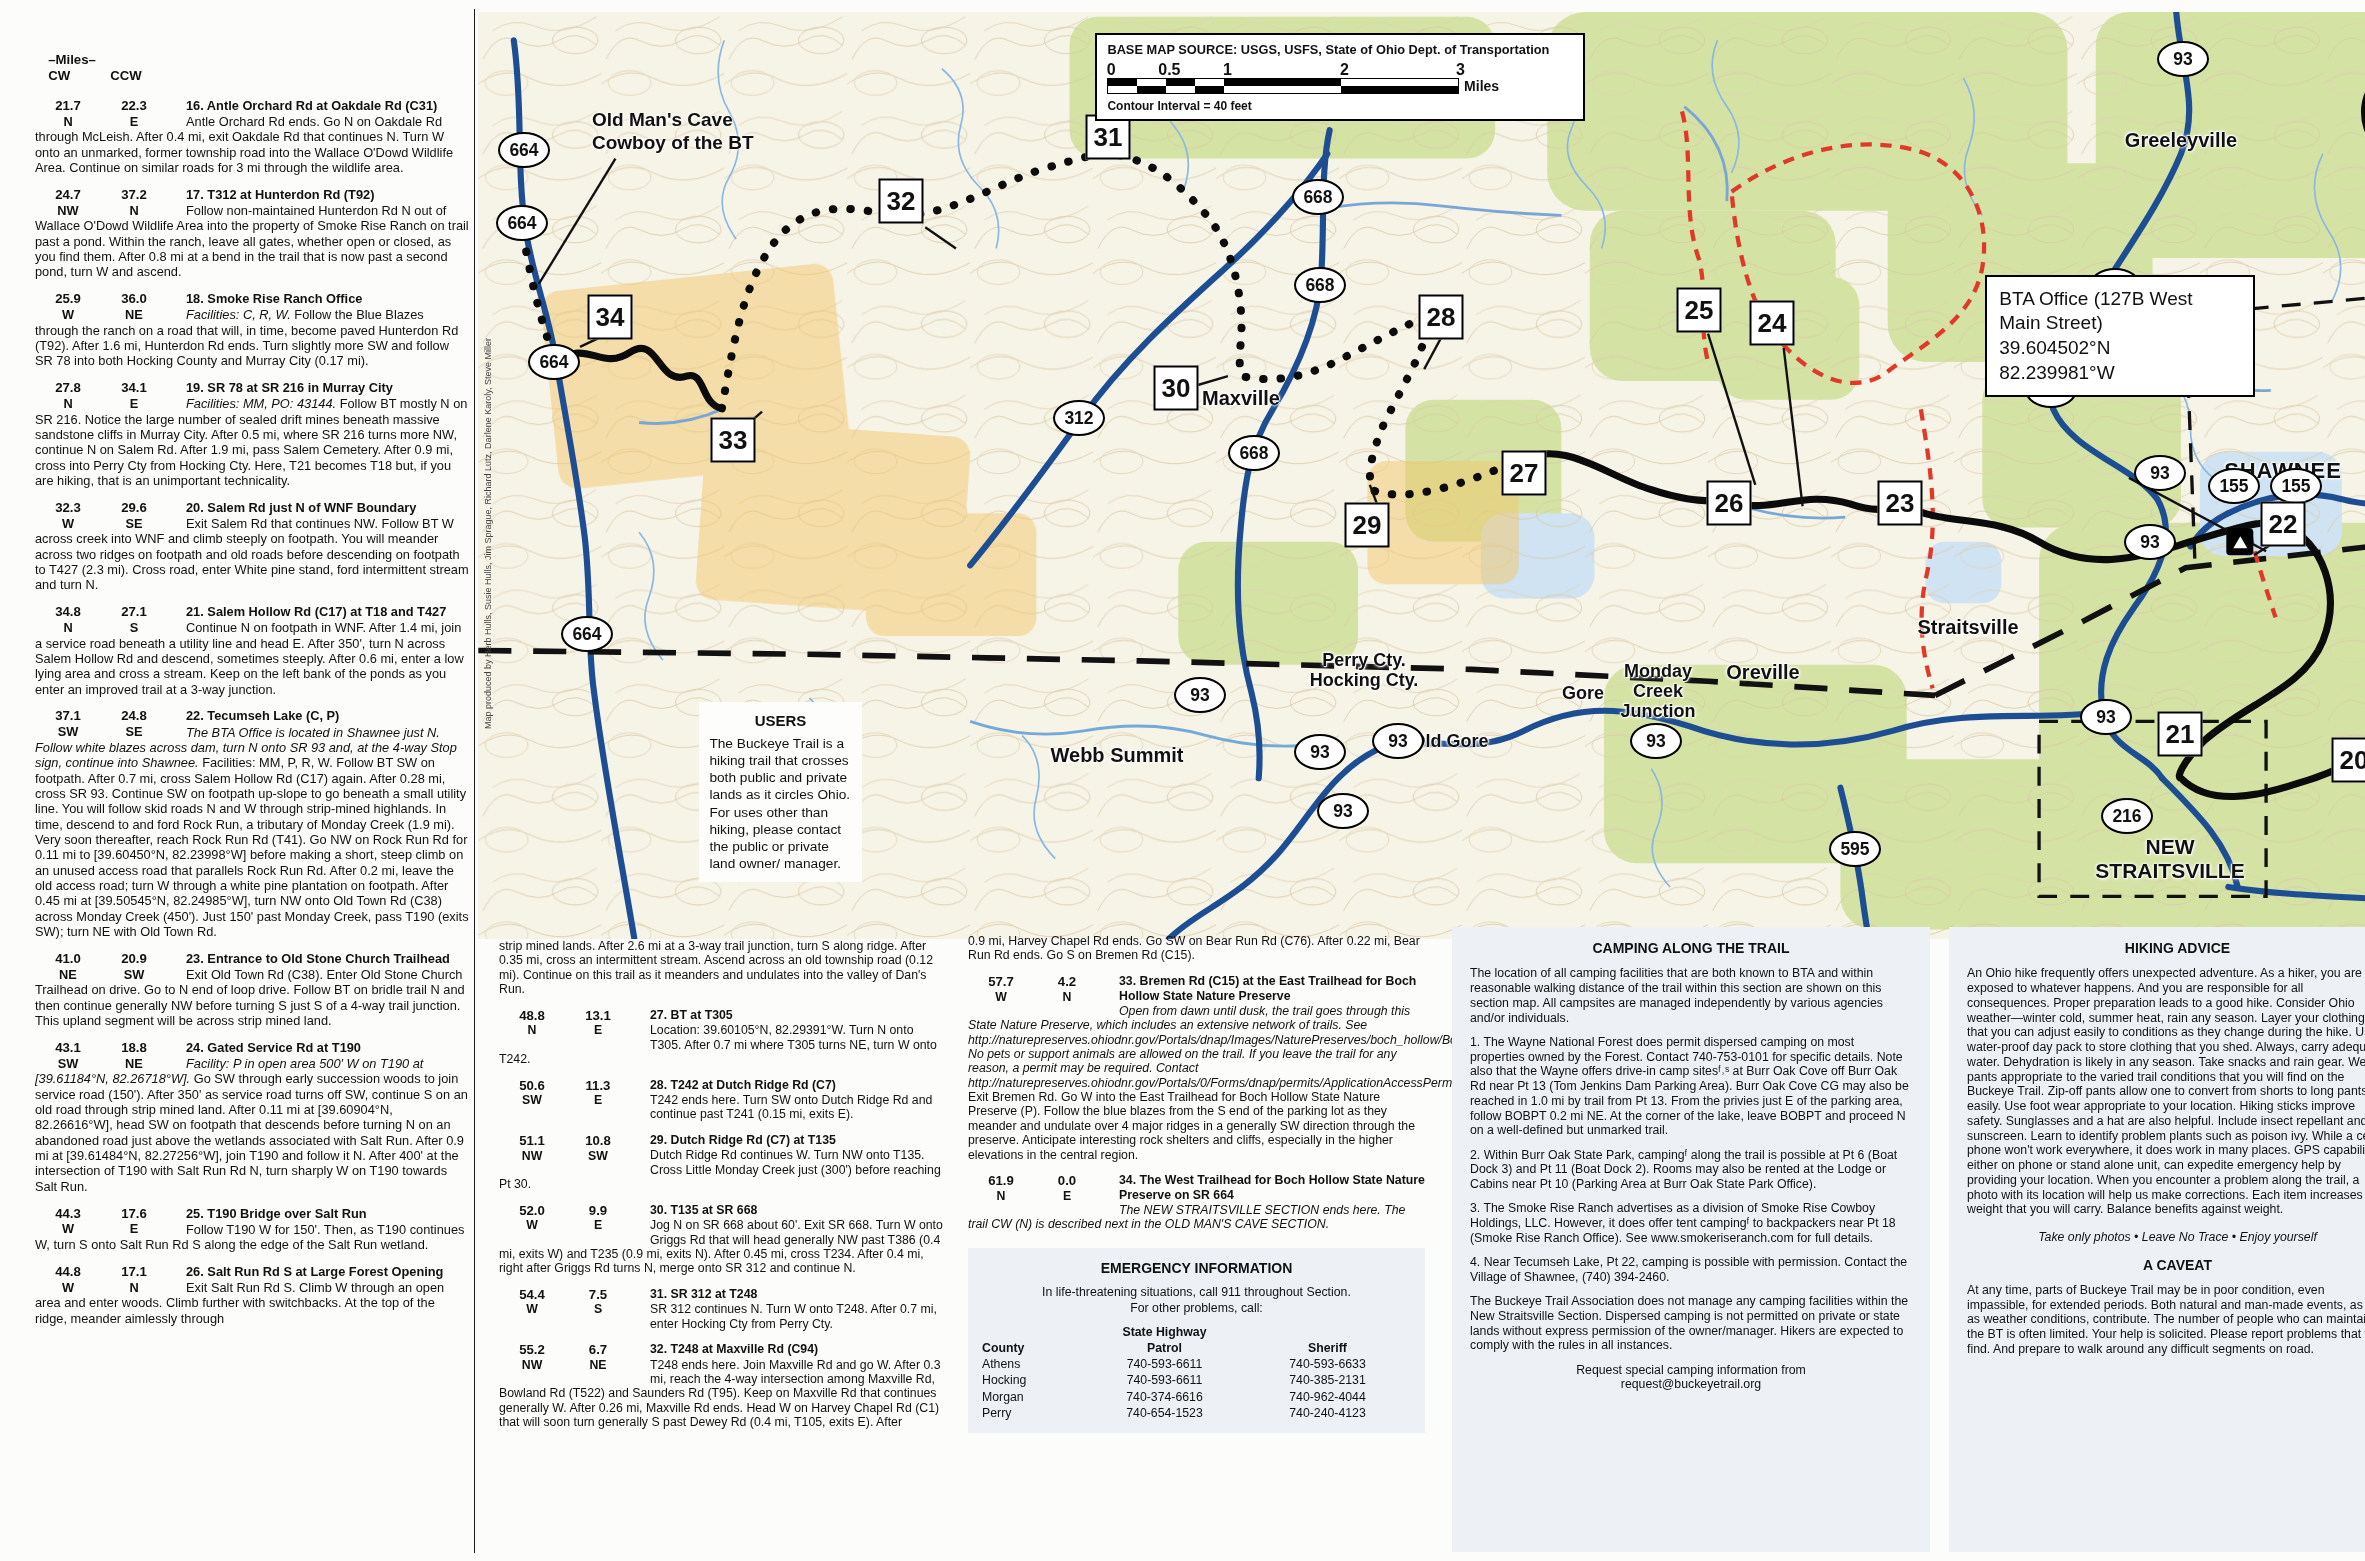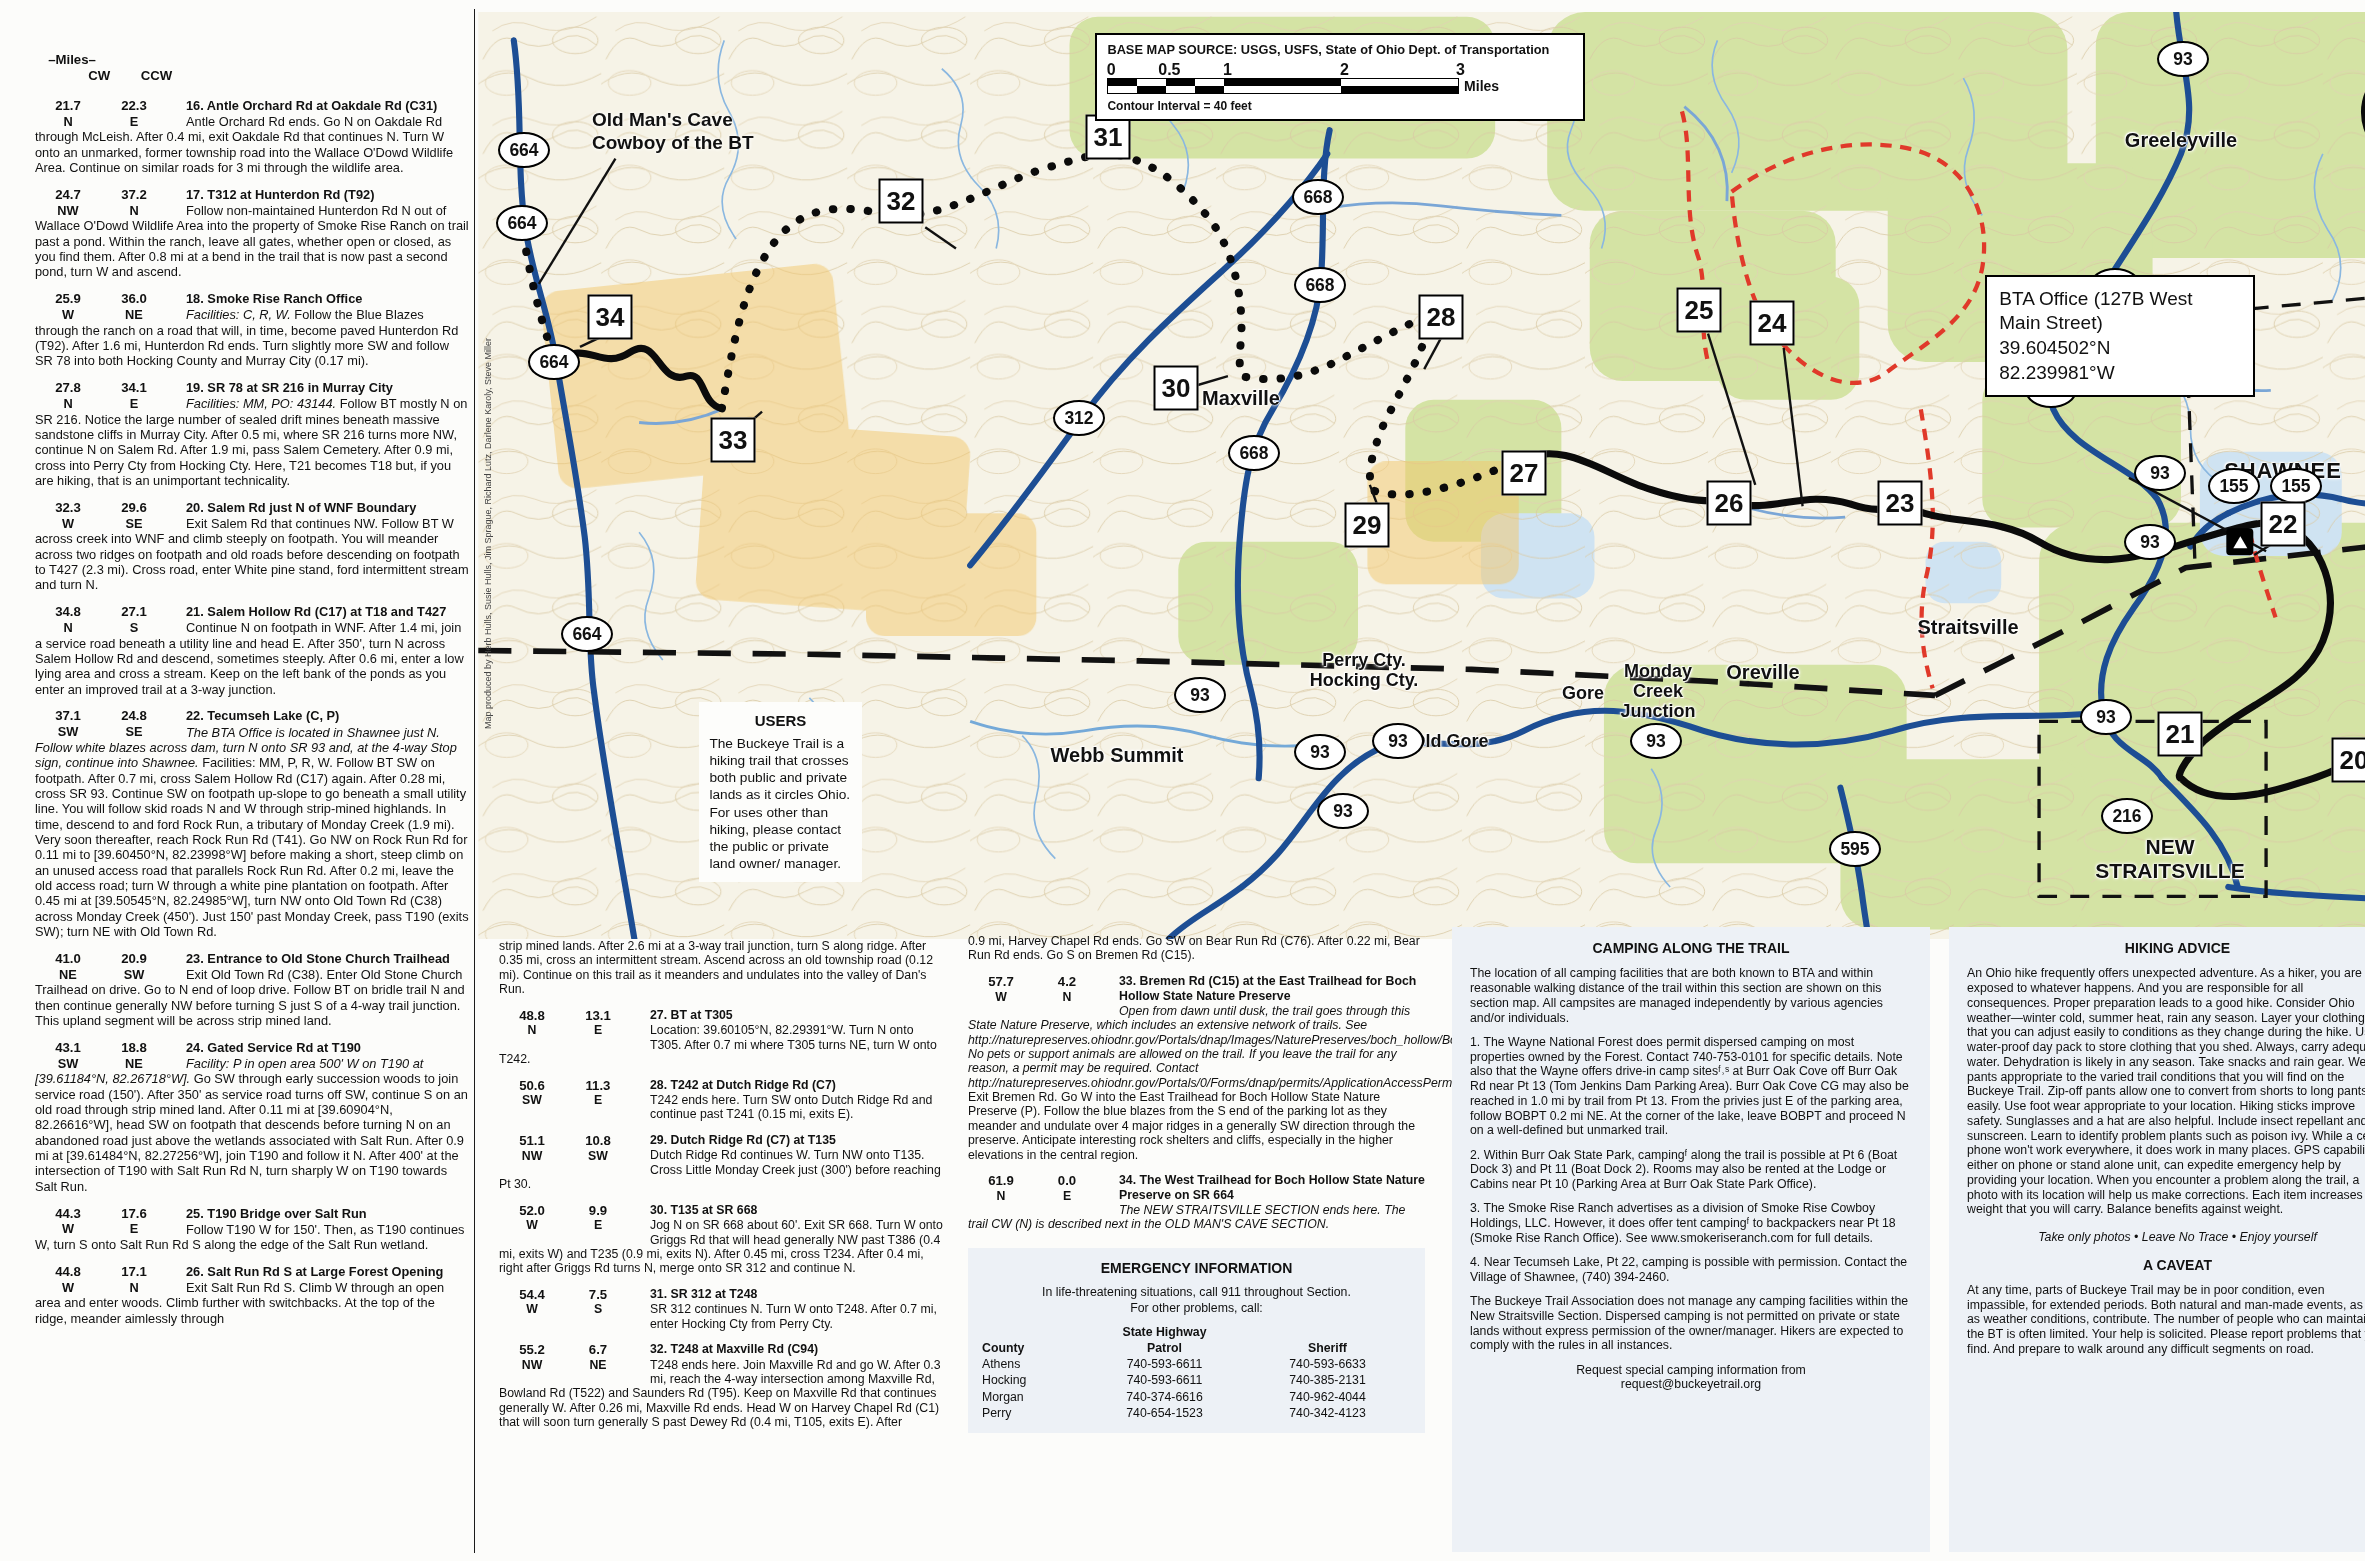--- a/index.html
+++ b/index.html
@@ -6,21 +6,21 @@
   #page{position:relative;width:2413px;height:1561px;background:#fcfcfa;overflow:hidden;
         font-family:"Liberation Sans", sans-serif;color:#111;}
   
   .col{position:absolute;}
   #col1{left:35px;top:52px;width:435px;height:1500px;overflow:hidden;font-size:12.8px;line-height:1.2;}
   #col2{left:499px;top:939px;width:449px;font-size:12.3px;line-height:1.17;}
   #col3{left:968px;top:934px;width:457px;font-size:12.3px;line-height:1.17;}
   #col4{left:1452px;top:927px;width:478px;height:625px;background:#edf1f6;padding:13.2px 18px;box-sizing:border-box;font-size:12.3px;line-height:1.2;}
   #col5{left:1949px;top:927px;width:457px;height:625px;background:#edf1f6;padding:13.2px 18px;box-sizing:border-box;font-size:12.3px;line-height:1.2;}
   .miles-head{font-weight:bold;font-size:13.2px;margin-left:13.2px;margin-bottom:14px;}
-  .cwccw span{display:inline-block;width:62px;text-align:right;}
+  .cwccw span{display:inline-block;width:62px;text-align:left;}
   .entry{margin-bottom:11.4px;}
   .entry::after{content:"";display:block;clear:both;}
   .mileblock{float:left;width:151px;}
   .mrow{display:flex;}
   .mnum{width:66px;text-align:center;font-weight:bold;font-size:13.2px;}
   .mdir{width:66px;text-align:center;font-weight:bold;}
   .etitle{font-weight:bold;margin-bottom:0.9px;}
   .ebody .lead{font-style:italic;}
   .contpara{margin-bottom:11.4px;}
   
@@ -633,21 +633,21 @@
         <div class="tc">740-593-6611</div>
         <div class="tc">740-593-6633</div>
         <div>Hocking</div>
         <div class="tc">740-593-6611</div>
         <div class="tc">740-385-2131</div>
         <div>Morgan</div>
         <div class="tc">740-374-6616</div>
         <div class="tc">740-962-4044</div>
         <div>Perry</div>
         <div class="tc">740-654-1523</div>
-        <div class="tc">740-342-4123</div>
+        <div class="tc">740-240-4123</div>
       </div>
     </div>
   </div>
 
   <div id="col4" class="col">
     <div class="panel-title">CAMPING ALONG THE TRAIL</div>
     <div class="para">The location of all camping facilities that are both known to BTA and within reasonable walking distance of the trail within this section are shown on this section map. All campsites are managed independently by various agencies and/or individuals.</div>
     <div class="para">1. The Wayne National Forest does permit dispersed camping on most properties owned by the Forest. Contact 740-753-0101 for specific details. Note also that the Wayne offers drive-in camp sitesᶠ˒ˢ at Burr Oak Cove off Burr Oak Rd near Pt 13 (Tom Jenkins Dam Parking Area). Burr Oak Cove CG may also be reached in 1.0 mi by trail from Pt 13. From the privies just E of the parking area, follow BOBPT 0.2 mi NE. At the corner of the lake, leave BOBPT and proceed N on a well-defined but unmarked trail.</div>
     <div class="para">2. Within Burr Oak State Park, campingᶠ along the trail is possible at Pt 6 (Boat Dock 3) and Pt 11 (Boat Dock 2). Rooms may also be rented at the Lodge or Cabins near Pt 10 (Parking Area at Burr Oak State Park Office).</div>
     <div class="para">3. The Smoke Rise Ranch advertises as a division of Smoke Rise Cowboy Holdings, LLC. However, it does offer tent campingᶠ to backpackers near Pt 18 (Smoke Rise Ranch Office). See www.smokeriseranch.com for full details.</div>

